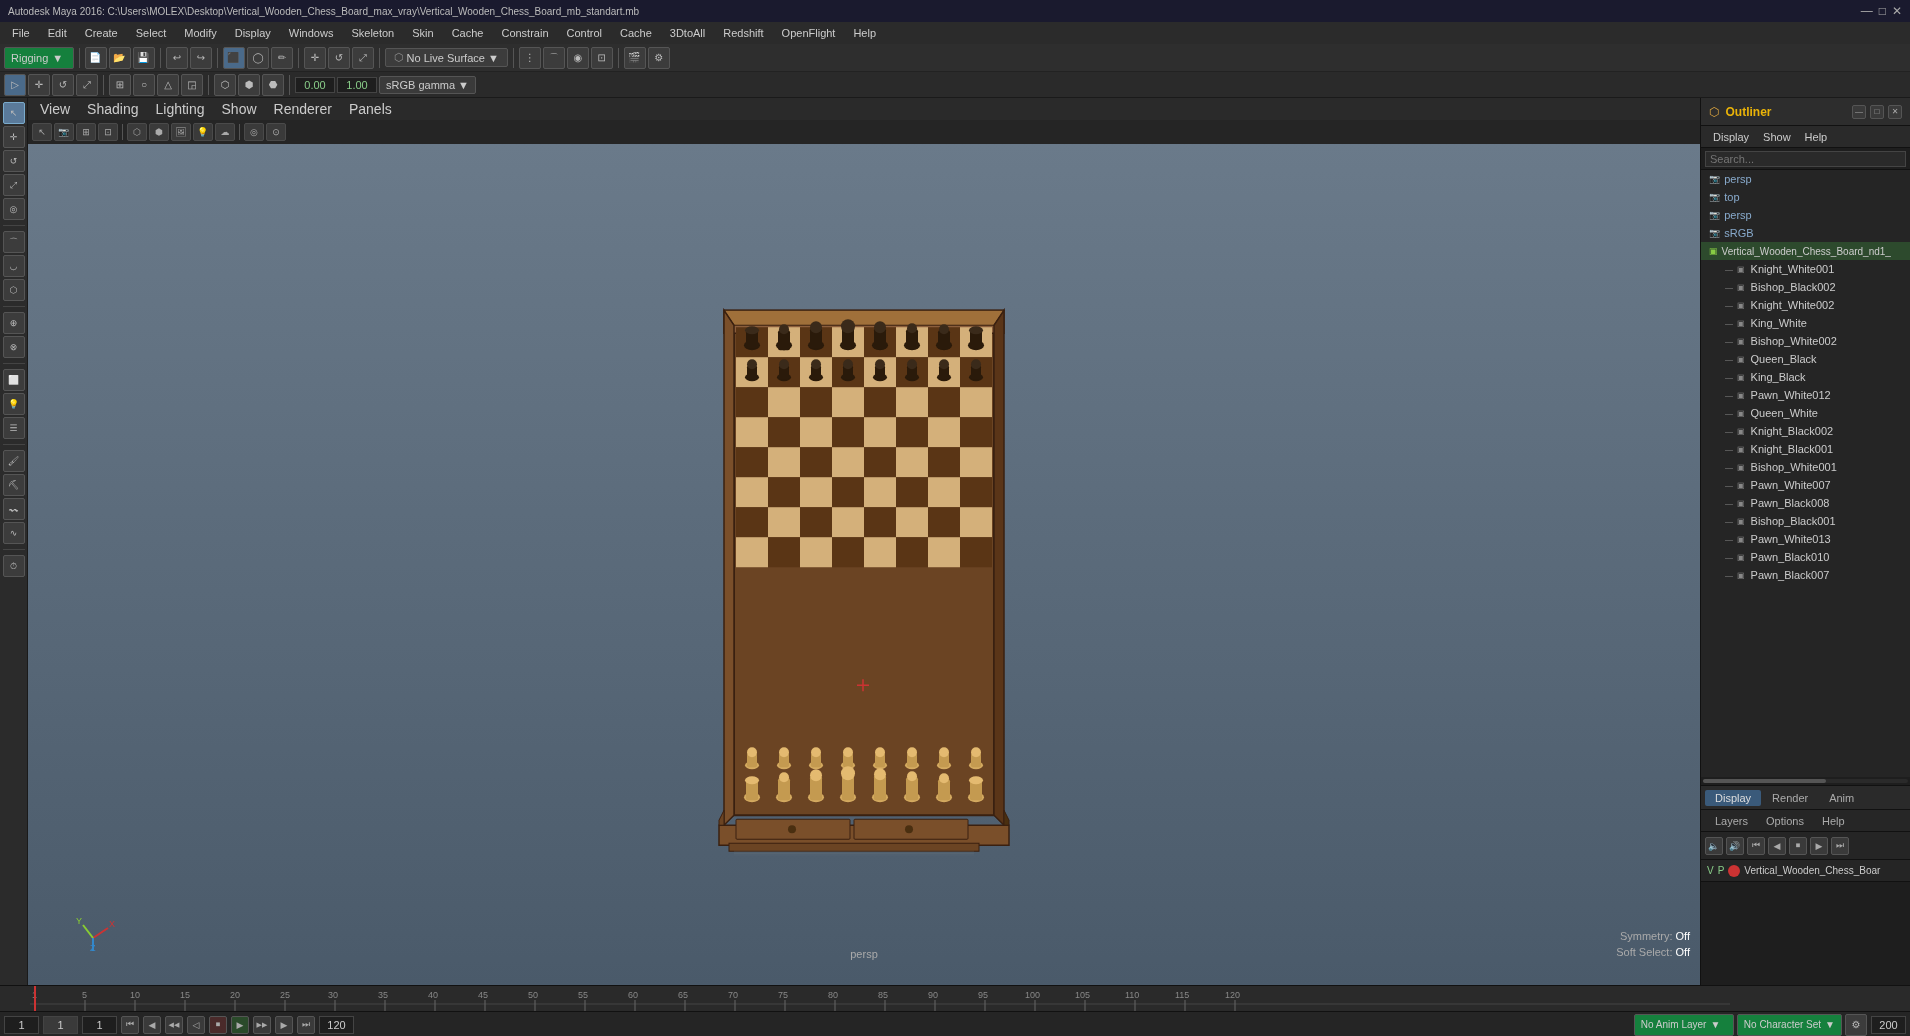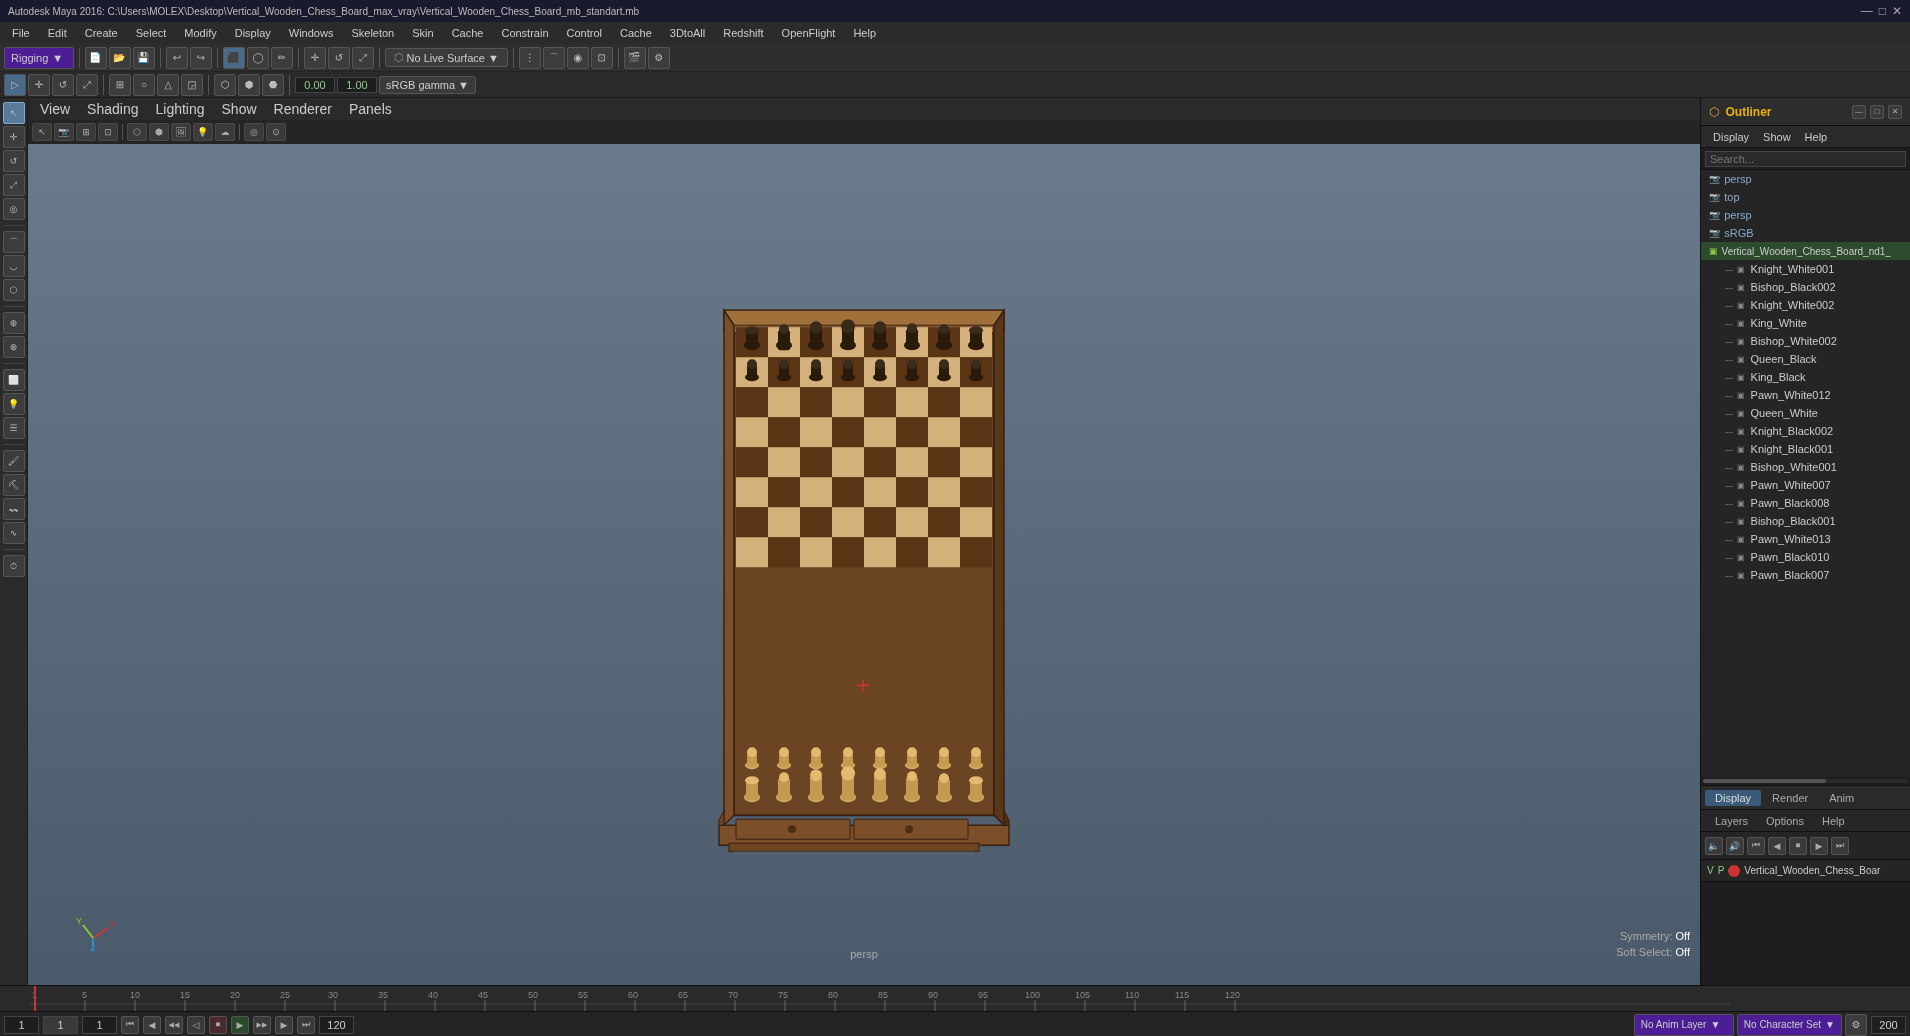--- a/index.html
+++ b/index.html
@@ -79,21 +79,21 @@
       font-size: 10px;
     }
     .toolbar-separator {
       width: 1px;
       height: 20px;
       background: #555;
       margin: 0 3px;
     }
     .toolbar-dropdown {
       height: 22px;
-      background: #4c1d95;
+      background: #15803d;
       border: 1px solid #555;
       border-radius: 2px;
       padding: 0 6px;
       color: #ccc;
       font-size: 11px;
       cursor: pointer;
       display: flex;
       align-items: center;
       gap: 4px;
       min-width: 70px;

